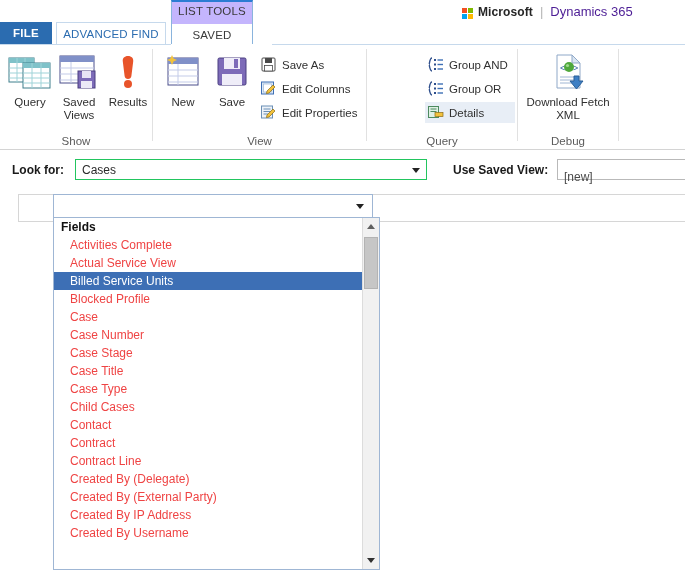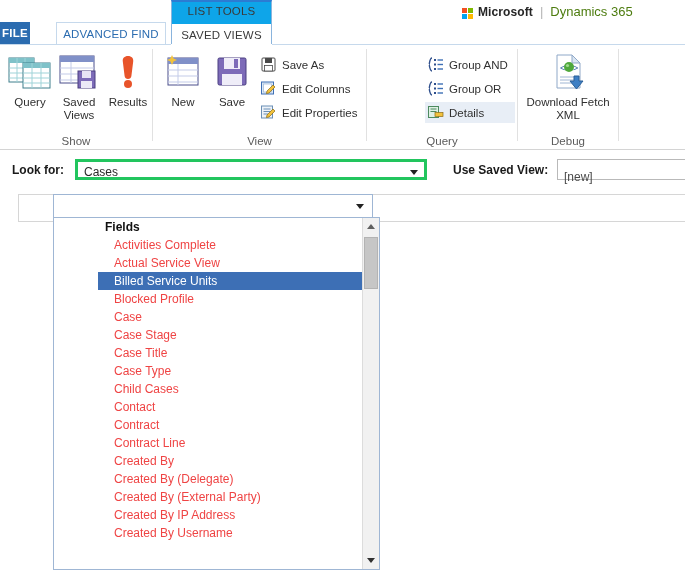--- a/index.html
+++ b/index.html
@@ -26,45 +26,45 @@
     grid-template-columns:5px 5px;grid-template-rows:5px 5px;
     gap:1px;margin-right:5px;
   }
   .ms-logo i{display:block;width:5px;height:5px;}
   .ms-logo i:nth-child(1){background:#f25022;}
   .ms-logo i:nth-child(2){background:#7fba00;}
   .ms-logo i:nth-child(3){background:#00a4ef;}
   .ms-logo i:nth-child(4){background:#ffb900;}
   .ms-word{font-size:12px;color:#262626;font-weight:600;letter-spacing:.1px;}
   .brand-sep{color:#b4b4b4;margin:0 7px;font-size:13px;}
-  .dyn-word{font-size:13px;color:#4d7c0f;}
+  .dyn-word{font-size:13px;color:#4c1d95;}
 
   
   .ctxgroup{
-    position:absolute;left:171px;top:0px;width:101px;height:44px;
+    position:absolute;left:171px;top:0px;width:82px;height:44px;
     border:1px solid #8ab4dd;border-top:2px solid #2b7cd3;
-    background:#0ea5e9;box-sizing:border-box;
+    background:#c4b5fd;box-sizing:border-box;
   }
   .ctxgroup .ctxlabel{
     position:absolute;left:0;top:3px;width:100%;text-align:center;
     font-size:11.5px;color:#3a3a3a;letter-spacing:.2px;
   }
   .ctxtab{
     position:absolute;left:0;top:22px;width:100%;height:22px;
     text-align:center;line-height:22px;
     font-size:11.5px;color:#3a3a3a;letter-spacing:.2px;
     background:#ffffff;cursor:pointer;
   }
 
   
   .tabstrip{
     position:absolute;left:0;top:22px;width:685px;height:23px;
   }
   .tab-file{
-    position:absolute;left:0;top:0;width:30px;height:23px;
+    position:absolute;left:0;top:0;width:52px;height:23px;
     background:#2b6cb0;color:#ffffff;
     font-size:11.5px;font-weight:600;letter-spacing:.3px;
     text-align:center;line-height:23px;cursor:pointer;
   }
   .tab-af{
     position:absolute;left:56px;top:0;width:110px;height:23px;
     background:#ffffff;color:#2b6cb0;
     border:1px solid #c6d9ec;border-bottom:none;box-sizing:border-box;
     font-size:11.5px;letter-spacing:.2px;
     text-align:center;line-height:22px;cursor:pointer;
@@ -106,21 +106,21 @@
 
   
   .grid-ico{position:relative;}
 
   
   .lookbar{position:absolute;left:0;top:150px;width:685px;height:38px;background:#fff;}
   .lbl-bold{font-size:12px;font-weight:700;color:#1a1a1a;}
   .lookfor-lbl{position:absolute;left:12px;top:163px;}
   .lookfor-box{
     position:absolute;left:75px;top:159px;width:352px;height:21px;
-    border:3px solid #22c55e;background:#fff;box-sizing:border-box;cursor:pointer;
+    border:1px solid #22c55e;background:#fff;box-sizing:border-box;cursor:pointer;
   }
   .lookfor-box .val{position:absolute;left:6px;top:3px;font-size:12px;color:#2a2a2a;}
   .caret{
     position:absolute;right:6px;top:8px;width:0;height:0;
     border-left:4px solid transparent;border-right:4px solid transparent;
     border-top:5px solid #222;
   }
   .savedview-lbl{position:absolute;left:453px;top:163px;}
   .savedview-box{
     position:absolute;left:557px;top:159px;width:150px;height:21px;
@@ -138,21 +138,21 @@
     border:1px solid #9fb6d4;background:#fff;box-sizing:border-box;cursor:text;
   }
   .attr-combo .caret{right:8px;top:9px;}
 
   
   .droplist{
     position:absolute;left:53px;top:217px;width:327px;height:353px;
     border:1px solid #9fb6d4;background:#ffffff;box-sizing:border-box;
     overflow:hidden;
   }
-  .dl-inner{position:absolute;left:0;top:0;width:309px;height:100%;margin-left:44px;}
+  .dl-inner{position:absolute;left:0;top:0;width:309px;height:100%;}
   .dl-item{
     height:18px;line-height:18px;padding-left:16px;
     font-size:12px;color:#ef4444;white-space:nowrap;cursor:pointer;
   }
   .dl-item.group{font-weight:700;padding-left:7px;color:#111;}
   .dl-item.sel{background:#3d6fb5;color:#ffffff;}
 
   
   .sb{
     position:absolute;right:0;top:0;width:17px;height:100%;
@@ -418,28 +418,28 @@
 </div>
 
 <div class="droplist">
   <div class="dl-inner" id="dl-inner">
       <div class="dl-item group">Fields</div>
       <div class="dl-item">Activities Complete</div>
       <div class="dl-item">Actual Service View</div>
       <div class="dl-item sel">Billed Service Units</div>
       <div class="dl-item">Blocked Profile</div>
       <div class="dl-item">Case</div>
+      <div class="dl-item">Case Number</div>
       <div class="dl-item">Case Stage</div>
       <div class="dl-item">Case Title</div>
       <div class="dl-item">Case Type</div>
       <div class="dl-item">Child Cases</div>
       <div class="dl-item">Contact</div>
       <div class="dl-item">Contract</div>
       <div class="dl-item">Contract Line</div>
-      <div class="dl-item">Created By</div>
       <div class="dl-item">Created By (Delegate)</div>
       <div class="dl-item">Created By (External Party)</div>
       <div class="dl-item">Created By IP Address</div>
       <div class="dl-item">Created By Username</div>
     </div>
   <div class="sb">
     <div class="sb-btn up">
         <span class="tri-up"></span>
       </div>
     <div class="sb-thumb"></div>

